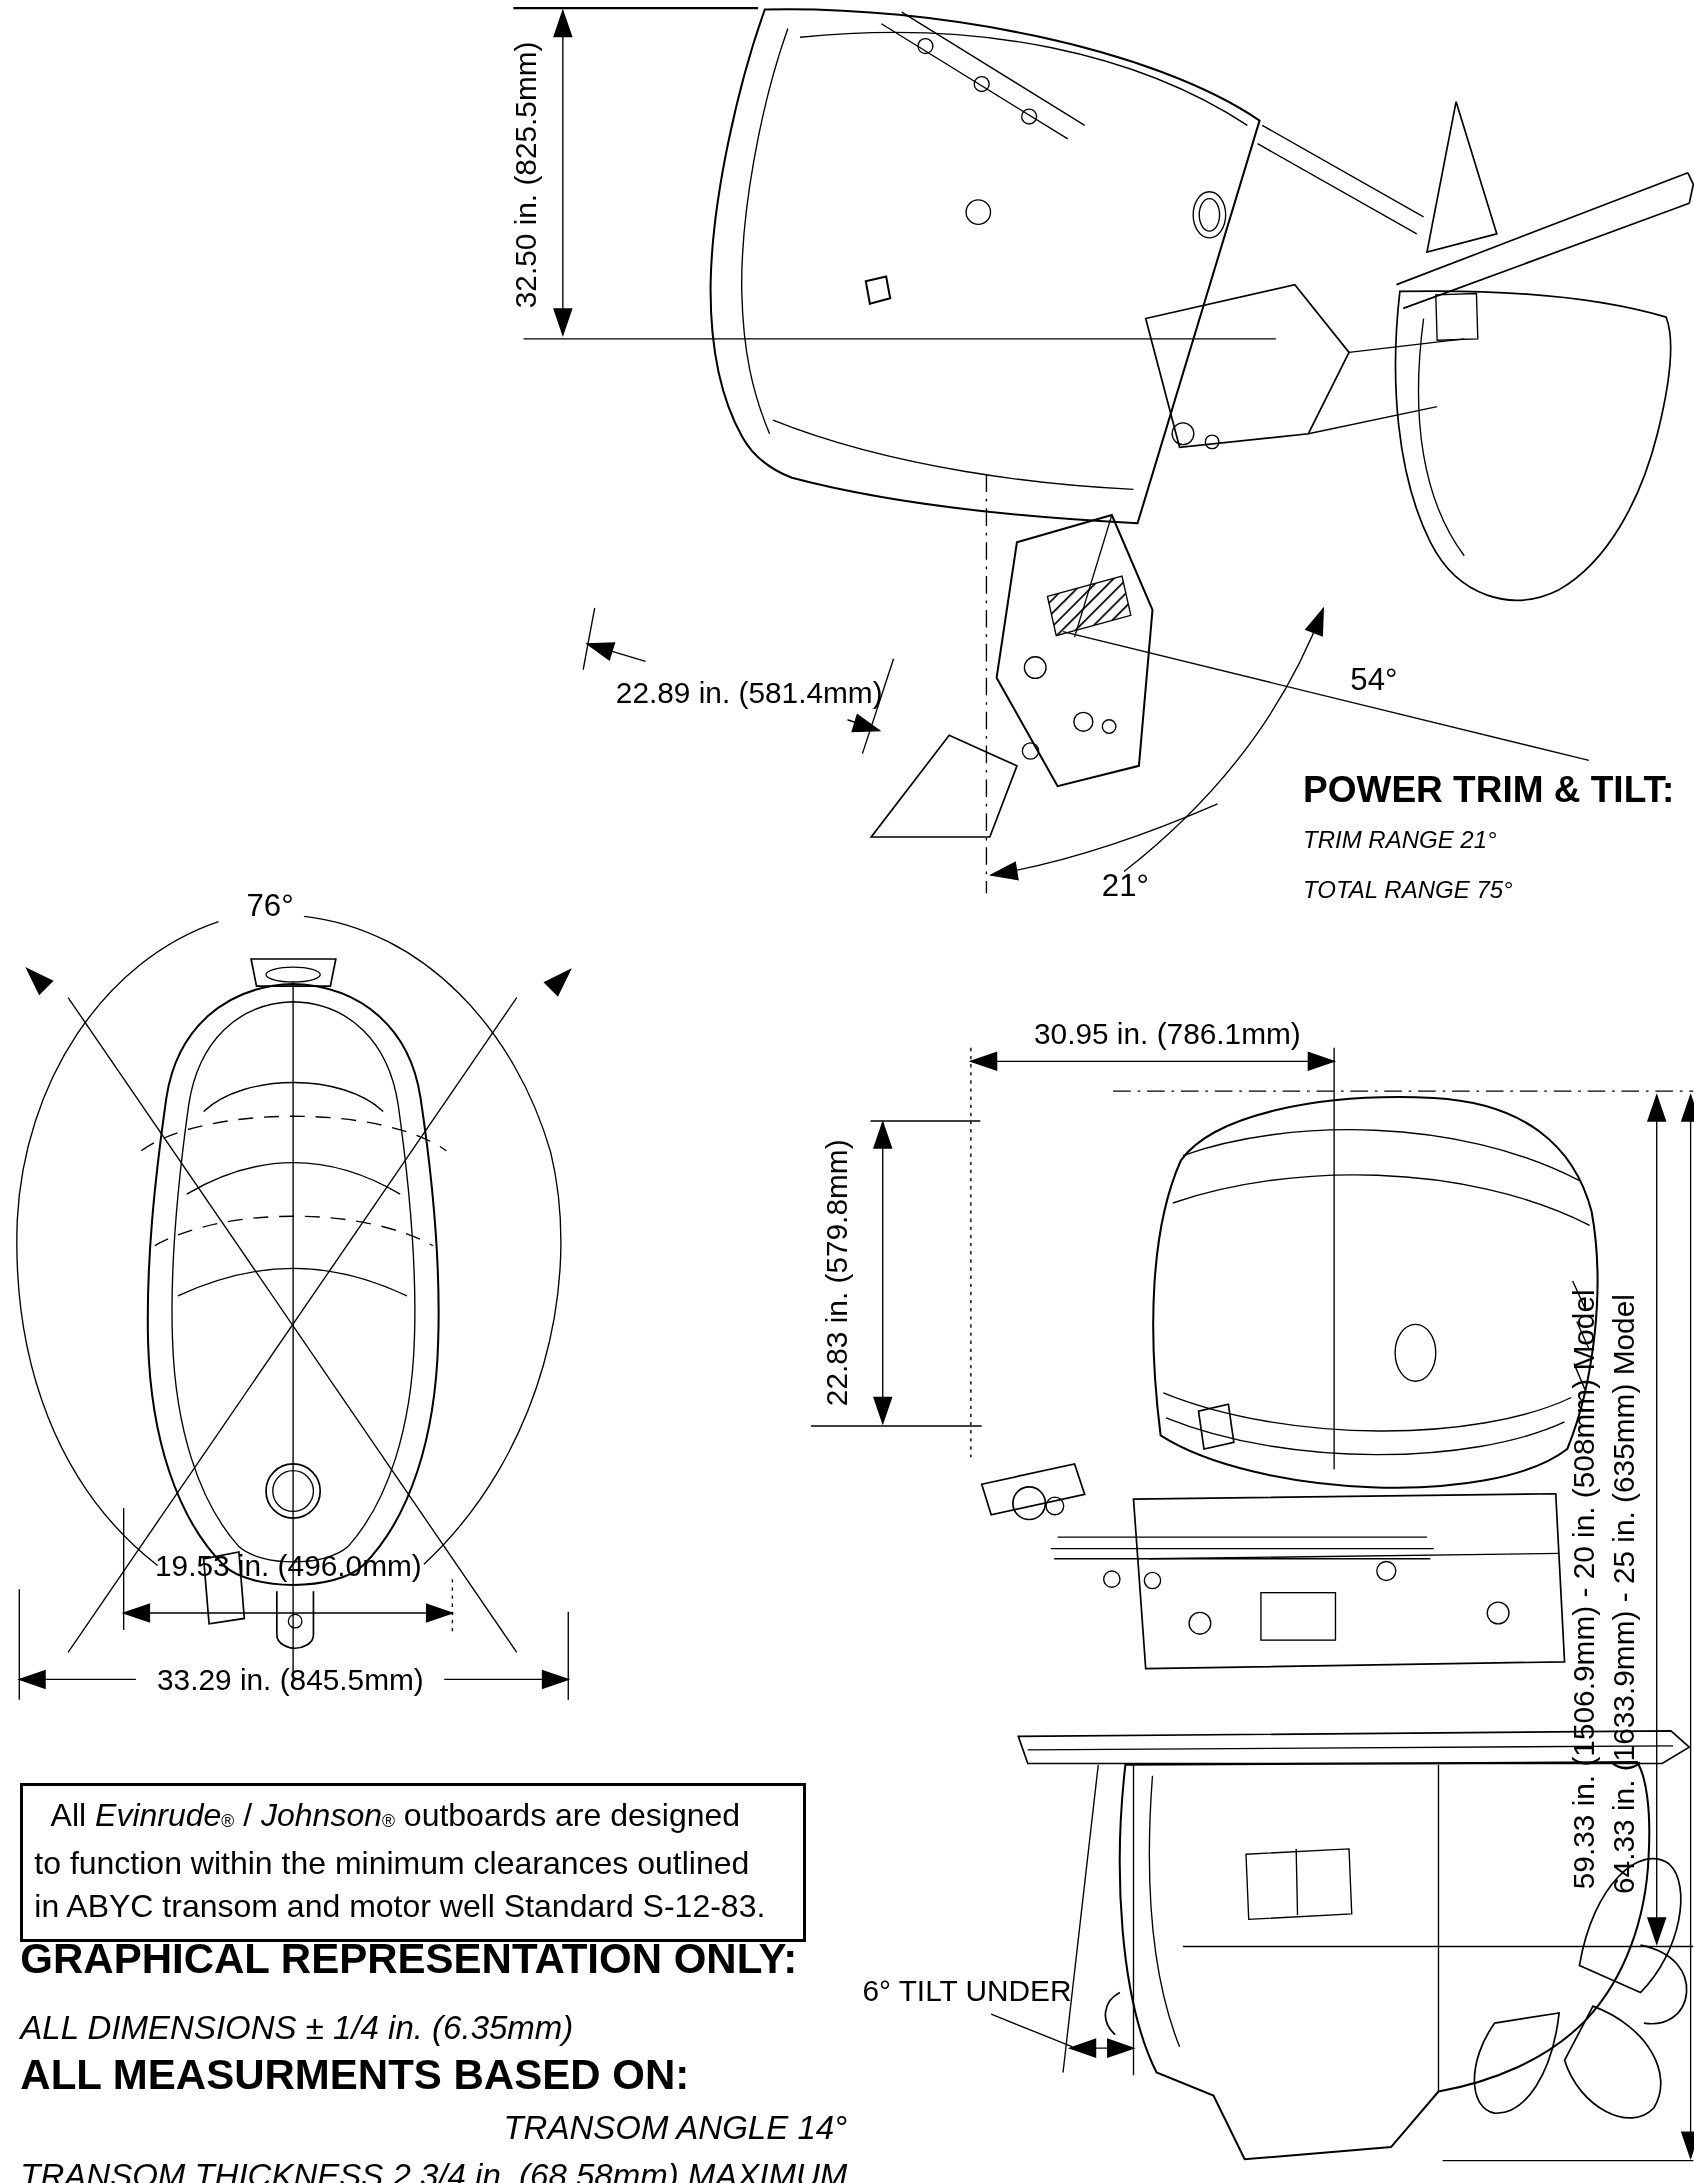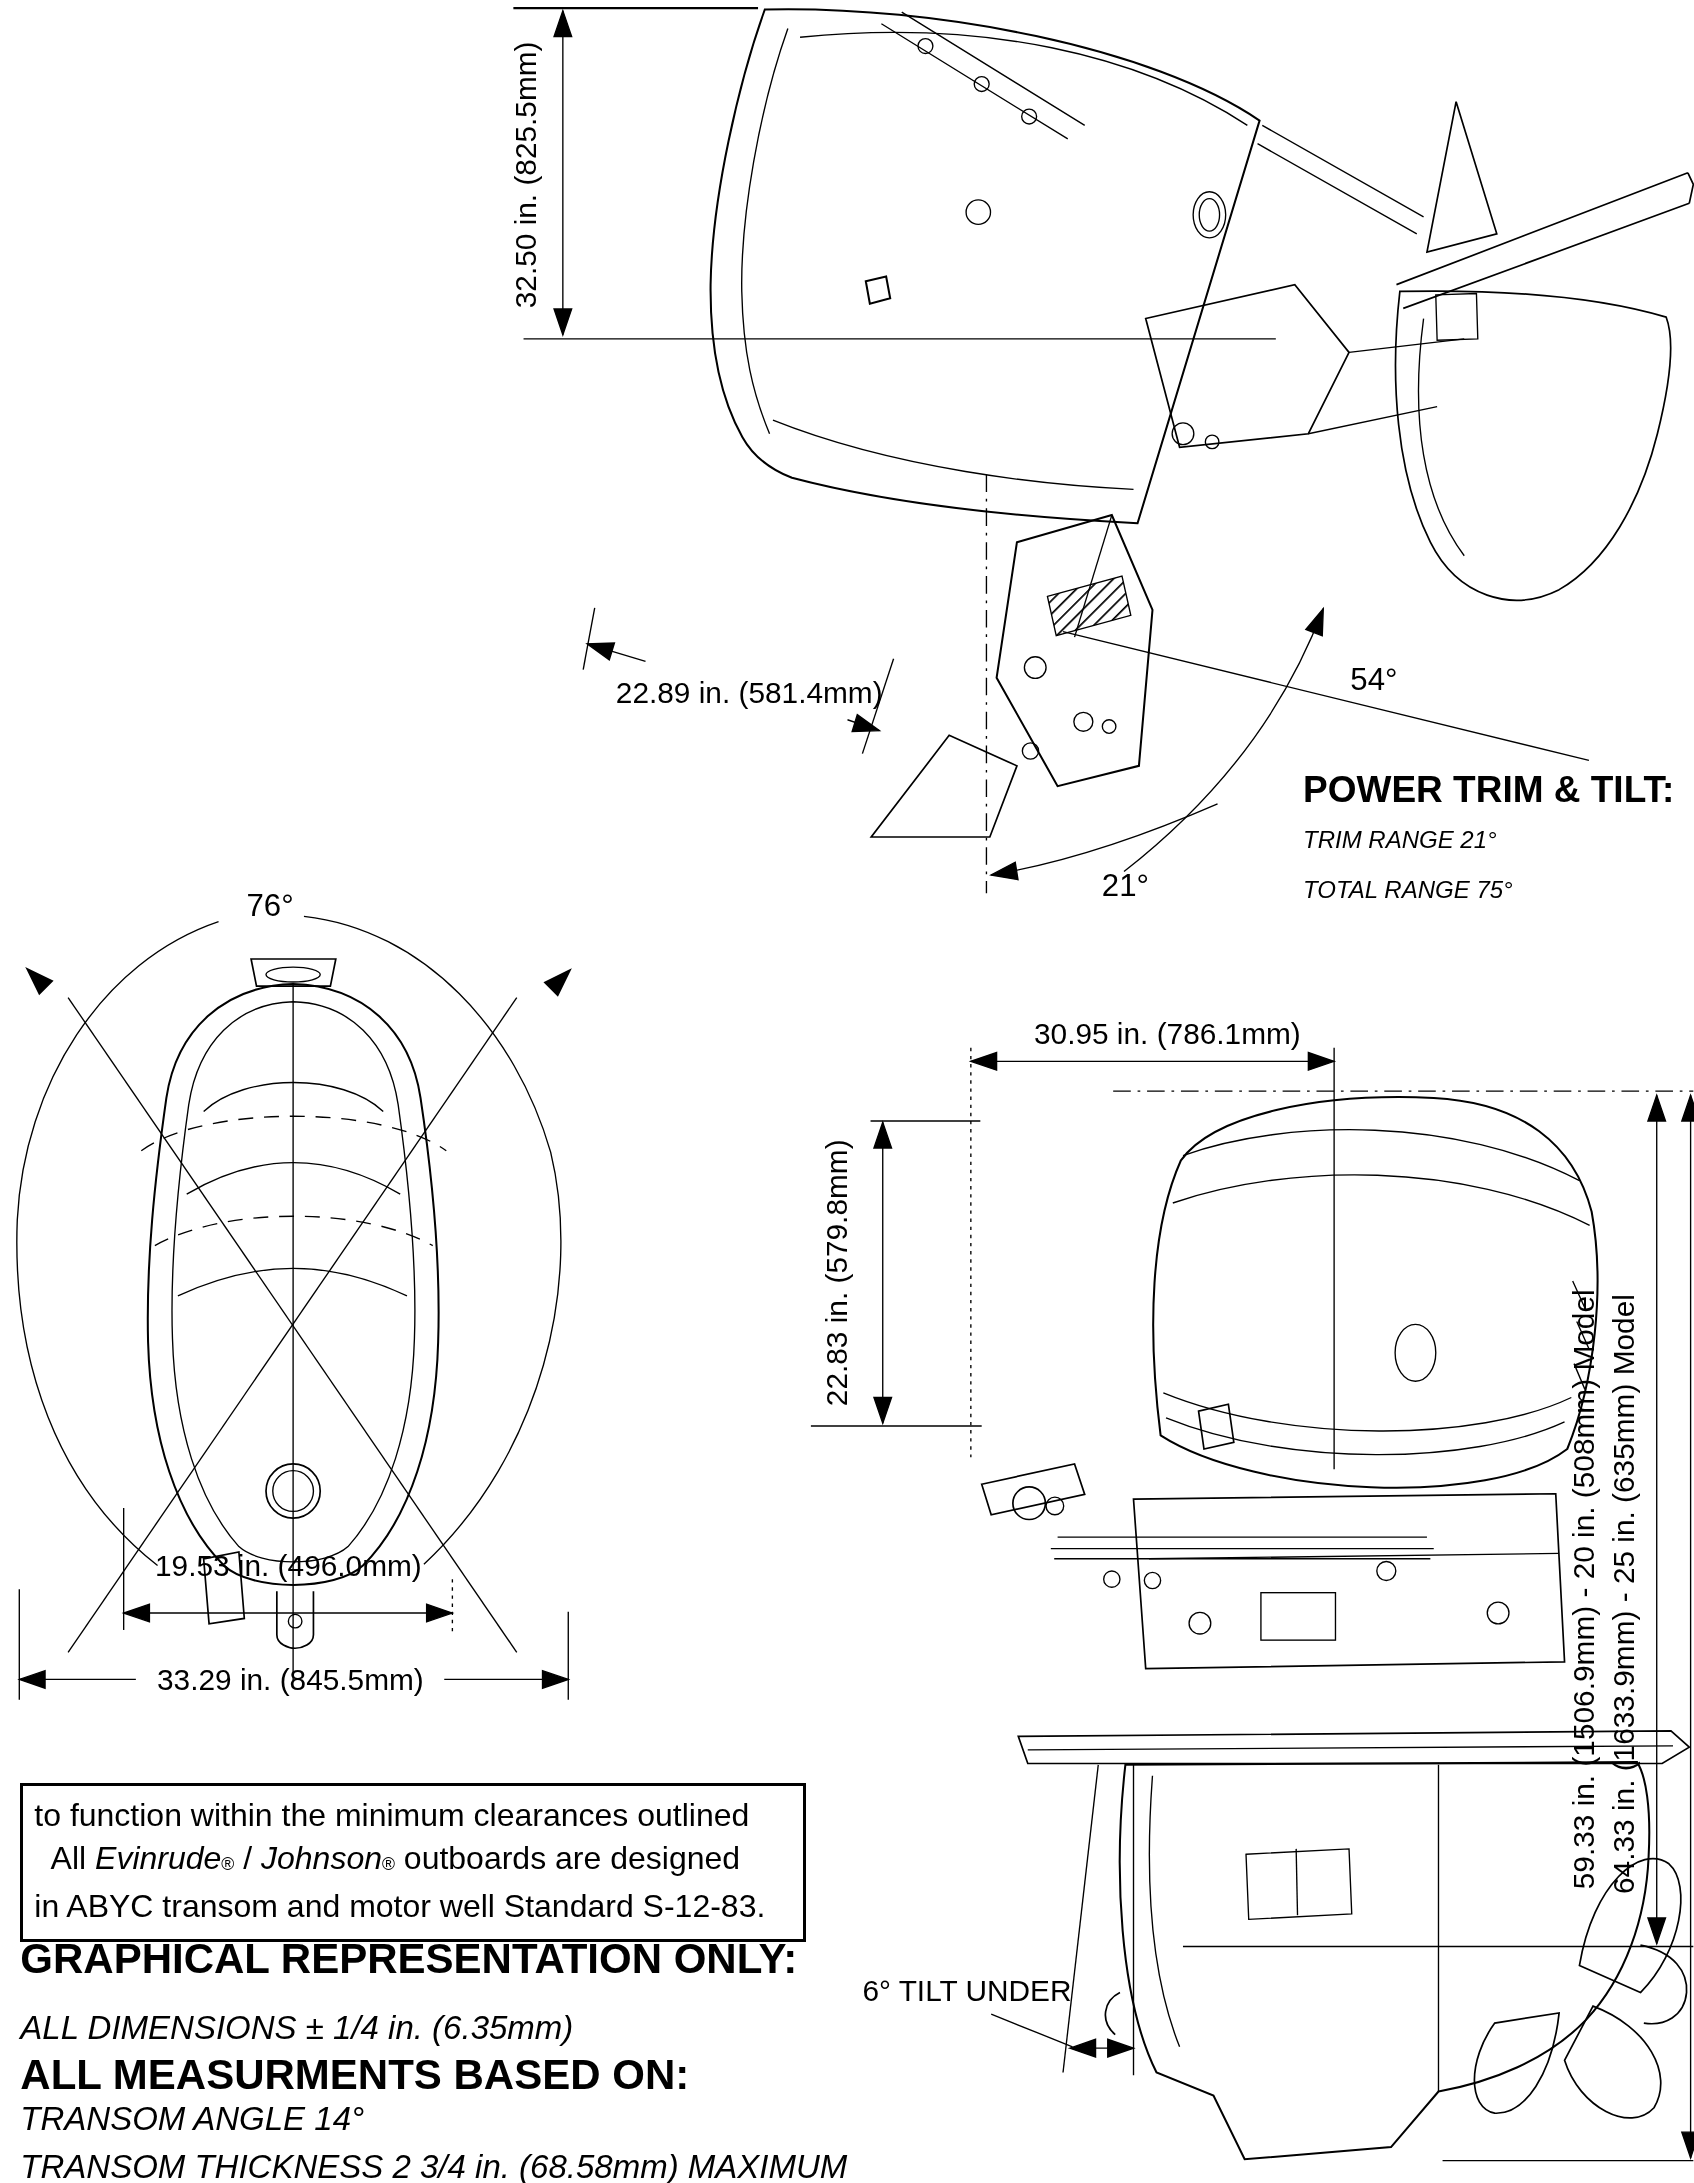--- a/index.html
+++ b/index.html
@@ -228,30 +228,30 @@
   <text class="dimlabel" x="1272" y="2952">6° TILT UNDER</text>
 </svg>
 
 <div class="txtblock" style="left:1303px;top:765px;">
   <div class="pt-title">POWER TRIM &amp; TILT:</div>
   <div class="pt-line">TRIM RANGE 21°</div>
   <div class="pt-line">TOTAL RANGE 75°</div>
 </div>
 
 <div class="abyc-box">
+  <div class="ln ind"><span>All </span><span class="it">Evinrude</span><span class="reg">®</span><span> / </span><span class="it">Johnson</span><span class="reg">®</span><span> outboards are designed</span></div>
   <div class="ln">to function within the minimum clearances outlined</div>
-  <div class="ln ind"><span>All </span><span class="it">Evinrude</span><span class="reg">®</span><span> / </span><span class="it">Johnson</span><span class="reg">®</span><span> outboards are designed</span></div>
   <div class="ln">in ABYC transom and motor well Standard S-12-83.</div>
 </div>
 
 <div class="txtblock" style="left:20.3px;top:1935px;">
   <div class="note-heading">GRAPHICAL REPRESENTATION ONLY:</div>
   <div class="note-italic" style="margin-top:26px;">ALL DIMENSIONS ± 1/4 in. (6.35mm)</div>
 </div>
 
 <div class="txtblock" style="left:20.3px;top:2051px;">
   <div class="note-heading">ALL MEASURMENTS BASED ON:</div>
-  <div class="note-italic" style="margin-top:1px;">TRANSOM ANGLE 14°</div>
+  <div class="note-italic" style="margin-top:10px;text-align:right;">TRANSOM ANGLE 14°</div>
   <div class="note-italic" style="margin-top:9.5px;">TRANSOM THICKNESS 2 3/4 in. (68.58mm) MAXIMUM</div>
 </div>
 
 </div>
 
 
 </body></html>

